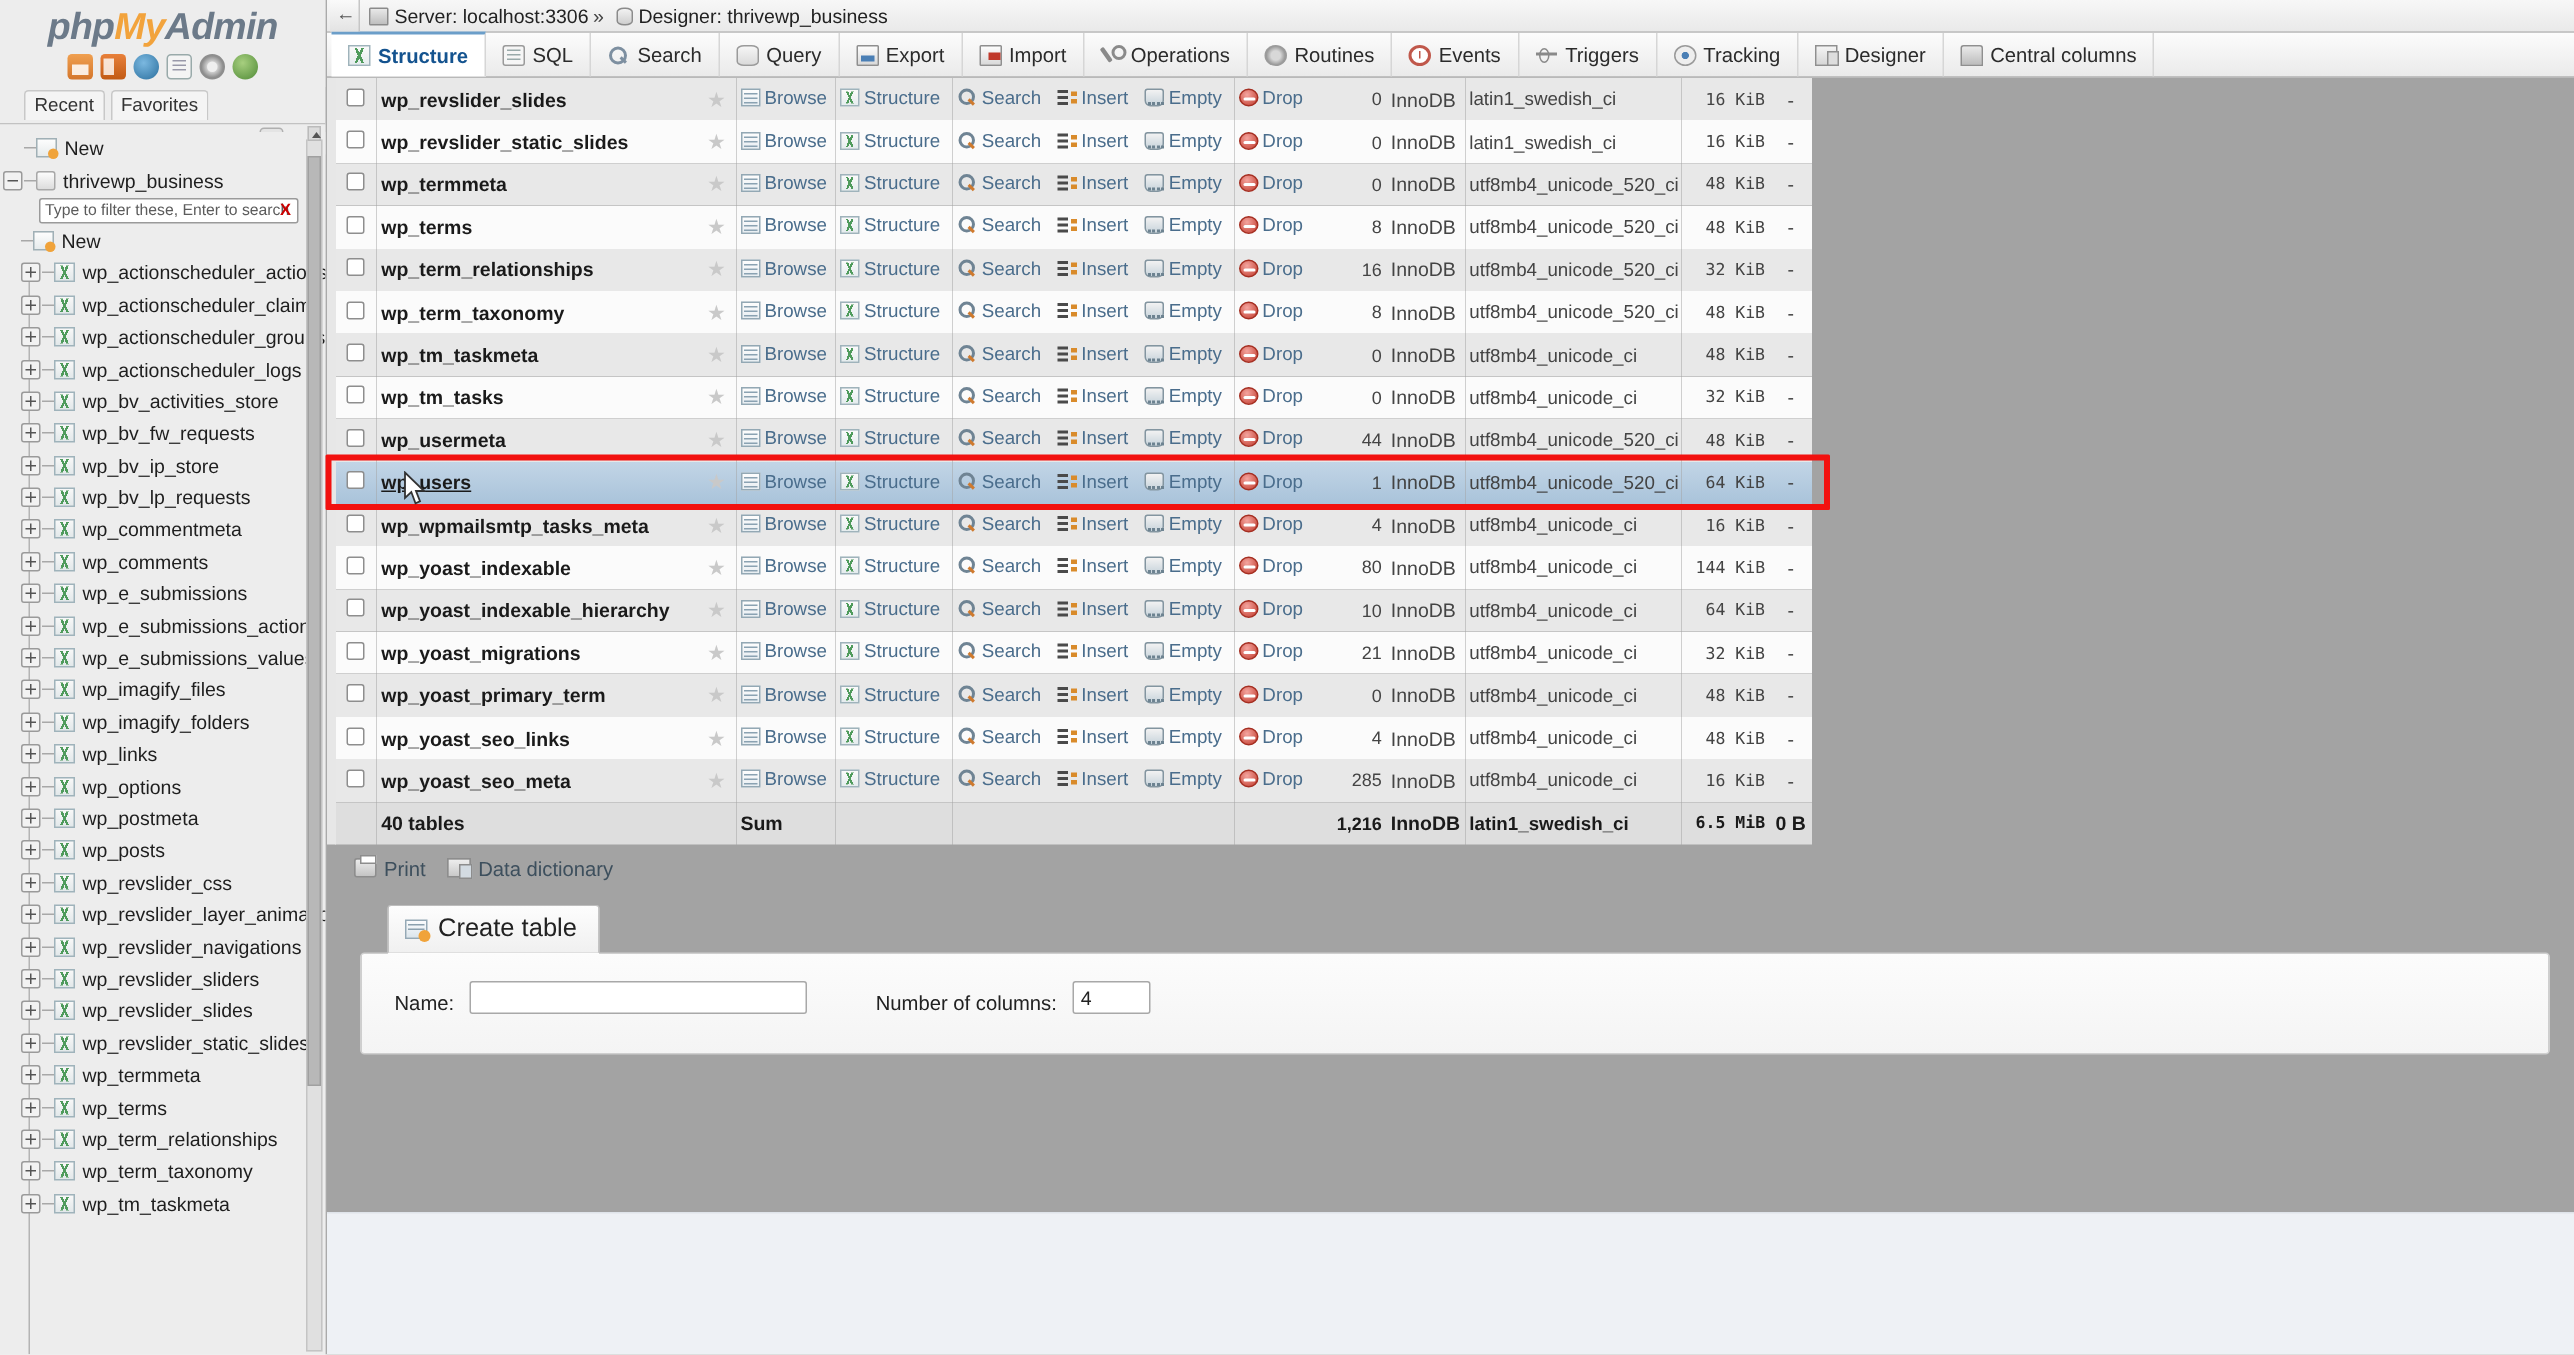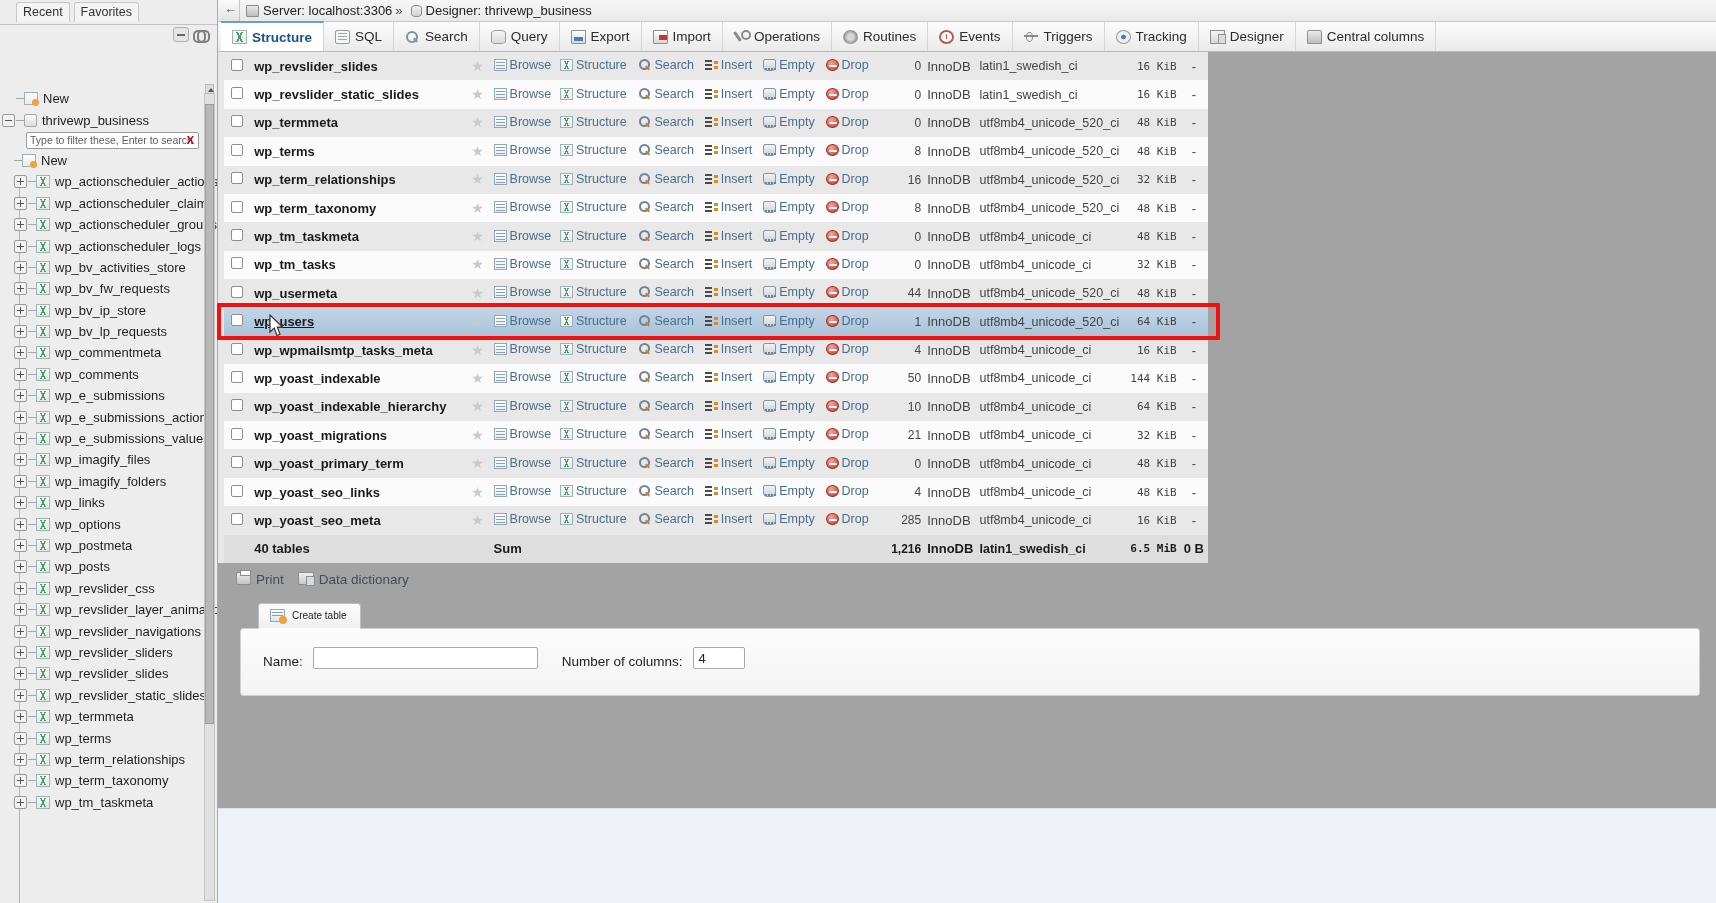--- a/index.html
+++ b/index.html
@@ -484,21 +484,21 @@
   }
   .create-tab {
     display: inline-flex;
     align-items: center;
     gap: 7px;
     background: linear-gradient(#fdfdfd,#f0f0f0);
     border: 1px solid #bdbdbd;
     border-bottom: 1px solid #fdfdfd;
     border-radius: 3px 3px 0 0;
     padding: 5px 14px 6px 11px;
-    font-size: 10px;
+    font-size: 17px;
     color: #222;
     position: relative;
     z-index: 3;
     margin-left: 18px;
   }
   .ic-createtbl { width:15px;height:13px;background:linear-gradient(#fbfcfd,#dbe5ec);border:1px solid #95a9b6;position:relative;flex:0 0 15px;}
   .ic-createtbl::after{content:"";position:absolute;left:1px;top:2px;right:1px;height:1px;background:#8ba0ae;box-shadow:0 3px 0 #8ba0ae;}
   .ic-createtbl .pluscorner{position:absolute;right:-3px;bottom:-3px;width:8px;height:8px;background:#f0a33a;border-radius:50%;}
 
   .create-body {
@@ -519,21 +519,21 @@
     color: #222;
   }
   .txtinput {
     height: 22px;
     border: 1px solid #a8a8a8;
     background: #fff;
     border-radius: 2px;
   }
   .in-name { width: 225px; }
   .in-cols { width: 52px; padding-left: 5px; display:flex; align-items:center; font-size:13px; color:#222; }
-  .lbl-cols { margin-left: 14px; }
+  .lbl-cols { margin-left: 36px; }
 
   .bottom-band {
     position: absolute;
     left: 0; right: 0; bottom: 0;
     height: 95px;
     background: #eef1f5;
     border-top: 1px solid #dfe4ea;
   }
 
   
@@ -551,20 +551,31 @@
     width: 18px; height: 24px;
   }
 </style>
 </head>
 <body>
 
 <div id="app">
 
   <div id="sidebar">
 
+    <div class="logo-wrap">
+      <div class="logo"><span class="php">php</span><span class="my">My</span><span class="admin">Admin</span></div>
+      <div class="logo-icons">
+        <span class="licon licon-home"></span>
+        <span class="licon licon-exit"></span>
+        <span class="licon licon-globe"></span>
+        <span class="licon licon-doc"></span>
+        <span class="licon licon-gear"></span>
+        <span class="licon licon-refresh"></span>
+      </div>
+    </div>
 
     <div class="tabs-mini">
       <span class="tab-mini">Recent</span>
       <span class="tab-mini">Favorites</span>
     </div>
 
     <div class="sb-toolbar">
       <span class="collapse-btn"></span>
       <span class="link-btn"></span>
     </div>
@@ -1251,21 +1262,21 @@
                   <span>Insert</span>
                 </span></td>
               <td class="c-act w-empty"><span class="alink">
                   <span class="aic aic-empty"></span>
                   <span>Empty</span>
                 </span></td>
               <td class="c-act w-drop"><span class="alink">
                   <span class="aic aic-drop"></span>
                   <span>Drop</span>
                 </span></td>
-              <td class="c-rows">50</td>
+              <td class="c-rows">80</td>
               <td class="c-type">InnoDB</td>
               <td class="c-coll">utf8mb4_unicode_ci</td>
               <td class="c-size">144 KiB</td>
               <td class="c-ovh">-</td>
             </tr>
             <tr class="odd">
               <td class="c-chk"><span class="chk"></span></td>
               <td class="c-name"><span class="tname">wp_yoast_indexable_hierarchy</span></td>
               <td class="c-star"><span class="star">★</span></td>
               <td class="c-act "><span class="alink">

